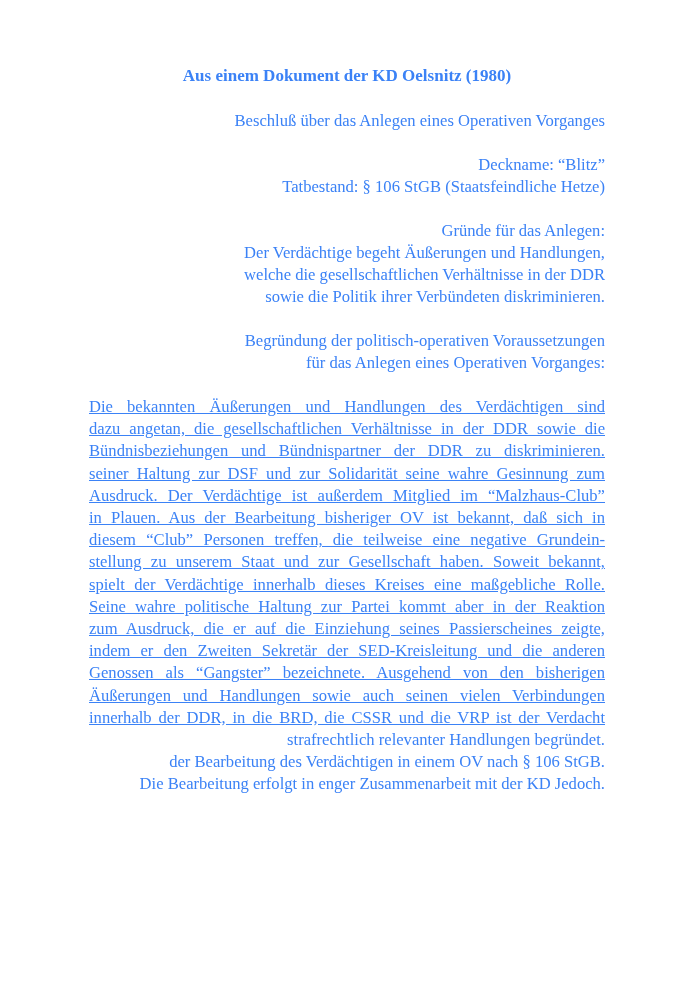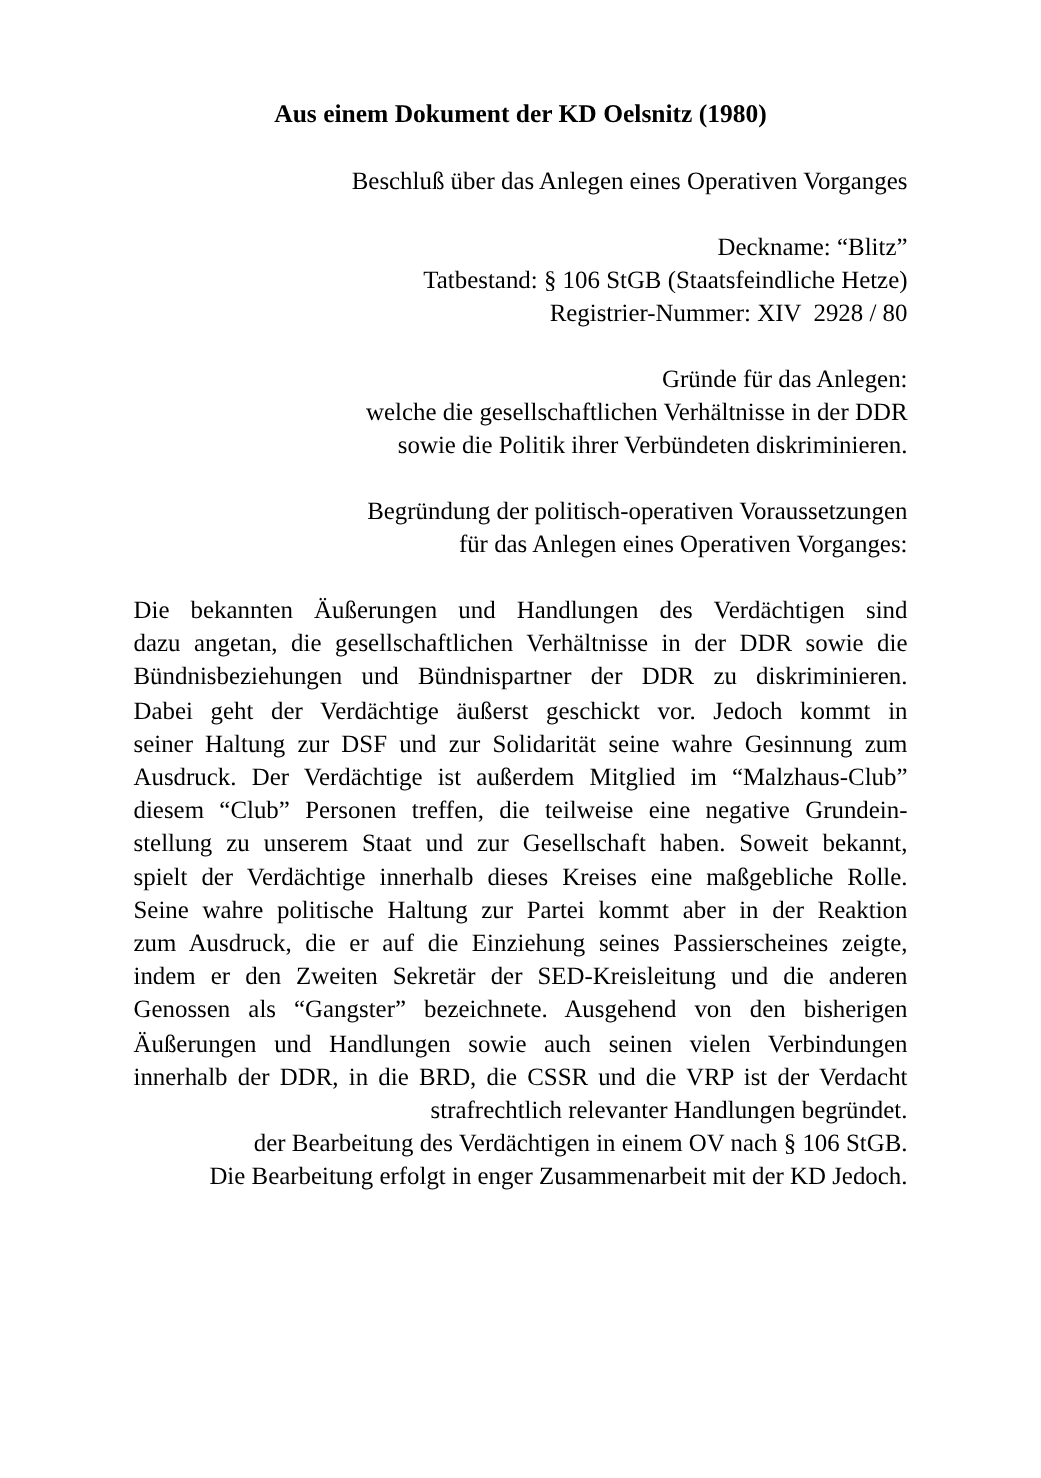--- a/index.html
+++ b/index.html
@@ -8,21 +8,21 @@
     background: #ffffff;
   }
   .page {
     position: relative;
     width: 694px;
     height: 985px;
     box-sizing: border-box;
     margin: 0;
     padding: 65px 89px 0 89px;
     background: #ffffff;
-    color: #000000;
+    color: #3b82f6;
     font-family: "Liberation Serif", "DejaVu Serif", serif;
     font-size: 16.6px;
     overflow: hidden;
   }
   .doc-title {
     font-size: 17px;
     font-weight: 700;
     text-align: center;
     line-height: 22px;
     margin-bottom: 23px;
@@ -38,57 +38,58 @@
   }
   .doc-body {
     line-height: 22.2px;
   }
   .body-line {
     text-align: right;
   }
   .body-line.justified {
     text-align: justify;
     text-align-last: justify;
+    text-decoration: underline;
   }
 </style>
 </head>
 <body>
 
 <div class="page">
 
   <div class="doc-title">Aus einem Dokument der KD Oelsnitz (1980)</div>
 
   <div class="center-block">
     <div class="center-line">Beschluß über das Anlegen eines Operativen Vorganges</div>
   </div>
 
   <div class="center-block">
       <div class="center-line">Deckname: “Blitz”</div>
       <div class="center-line">Tatbestand: § 106 StGB (Staatsfeindliche Hetze)</div>
-      <div class="center-line">Registrier-Nummer: XIV  2928 / 80</div>
     </div>
 
   <div class="center-block">
       <div class="center-line">Gründe für das Anlegen:</div>
+      <div class="center-line">Der Verdächtige begeht Äußerungen und Handlungen,</div>
       <div class="center-line">welche die gesellschaftlichen Verhältnisse in der DDR</div>
       <div class="center-line">sowie die Politik ihrer Verbündeten diskriminieren.</div>
     </div>
 
   <div class="center-block">
       <div class="center-line">Begründung der politisch-operativen Voraussetzungen</div>
       <div class="center-line">für das Anlegen eines Operativen Vorganges:</div>
     </div>
 
   <div class="doc-body">
       <div class="body-line justified">Die bekannten Äußerungen und Handlungen des Verdächtigen sind</div>
       <div class="body-line justified">dazu angetan, die gesellschaftlichen Verhältnisse in der DDR sowie die</div>
       <div class="body-line justified">Bündnisbeziehungen und Bündnispartner der DDR zu diskriminieren.</div>
-      <div class="body-line justified">Dabei geht der Verdächtige äußerst geschickt vor. Jedoch kommt in</div>
       <div class="body-line justified">seiner Haltung zur DSF und zur Solidarität seine wahre Gesinnung zum</div>
       <div class="body-line justified">Ausdruck. Der Verdächtige ist außerdem Mitglied im “Malzhaus-Club”</div>
+      <div class="body-line justified">in Plauen. Aus der Bearbeitung bisheriger OV ist bekannt, daß sich in</div>
       <div class="body-line justified">diesem “Club” Personen treffen, die teilweise eine negative Grundein-</div>
       <div class="body-line justified">stellung zu unserem Staat und zur Gesellschaft haben. Soweit bekannt,</div>
       <div class="body-line justified">spielt der Verdächtige innerhalb dieses Kreises eine maßgebliche Rolle.</div>
       <div class="body-line justified">Seine wahre politische Haltung zur Partei kommt aber in der Reaktion</div>
       <div class="body-line justified">zum Ausdruck, die er auf die Einziehung seines Passierscheines zeigte,</div>
       <div class="body-line justified">indem er den Zweiten Sekretär der SED-Kreisleitung und die anderen</div>
       <div class="body-line justified">Genossen als “Gangster” bezeichnete. Ausgehend von den bisherigen</div>
       <div class="body-line justified">Äußerungen und Handlungen sowie auch seinen vielen Verbindungen</div>
       <div class="body-line justified">innerhalb der DDR, in die BRD, die CSSR und die VRP ist der Verdacht</div>
       <div class="body-line">strafrechtlich relevanter Handlungen begründet.</div>

